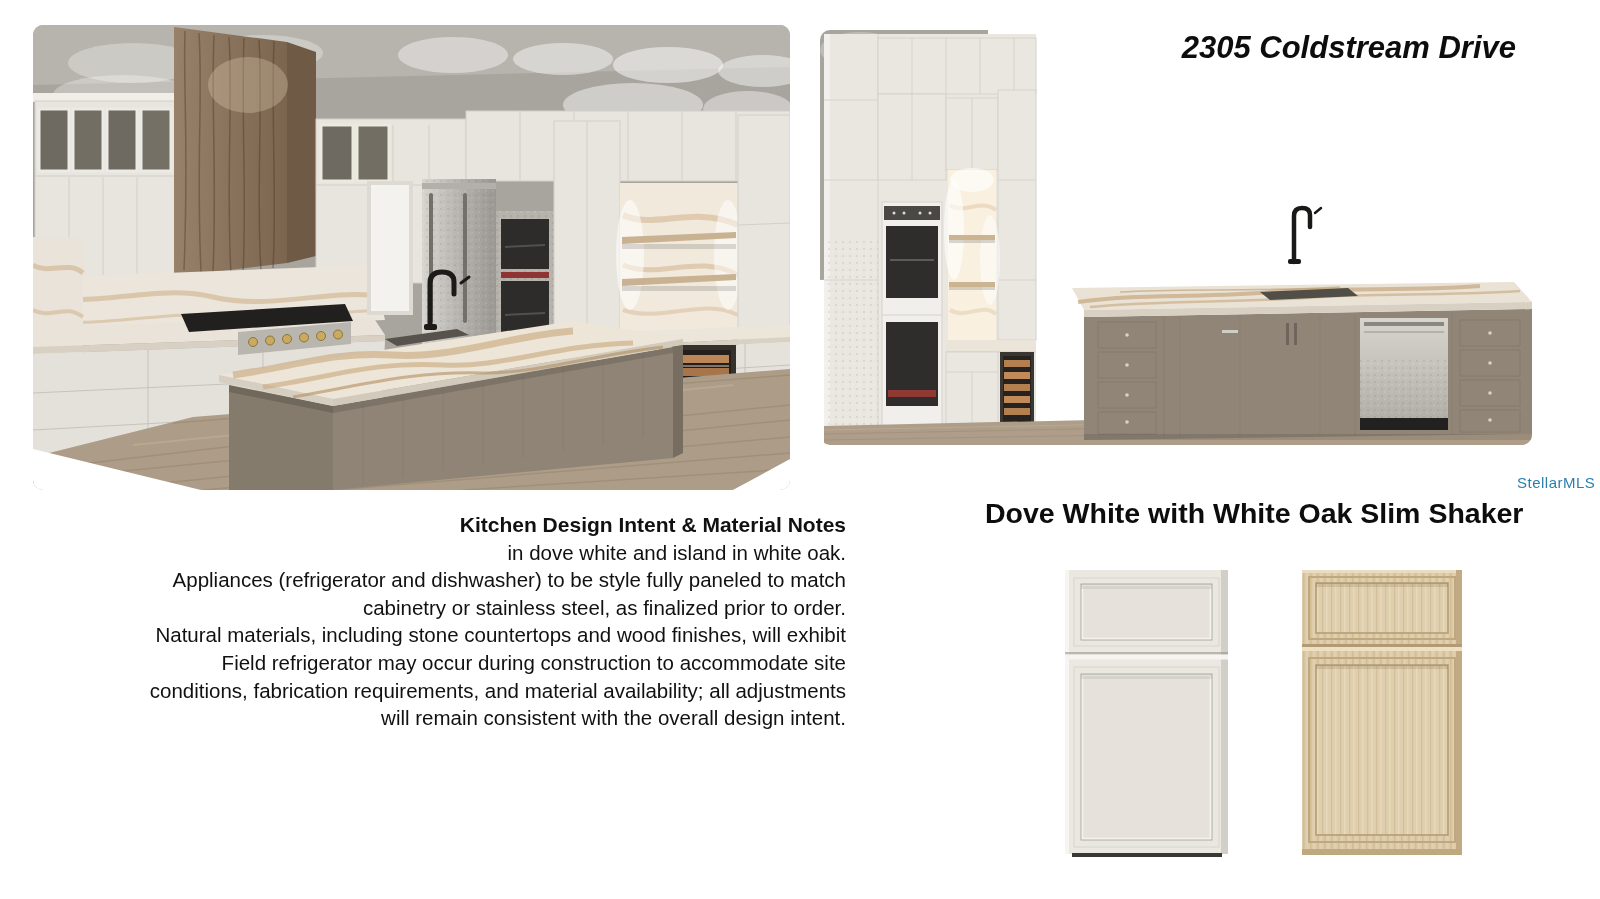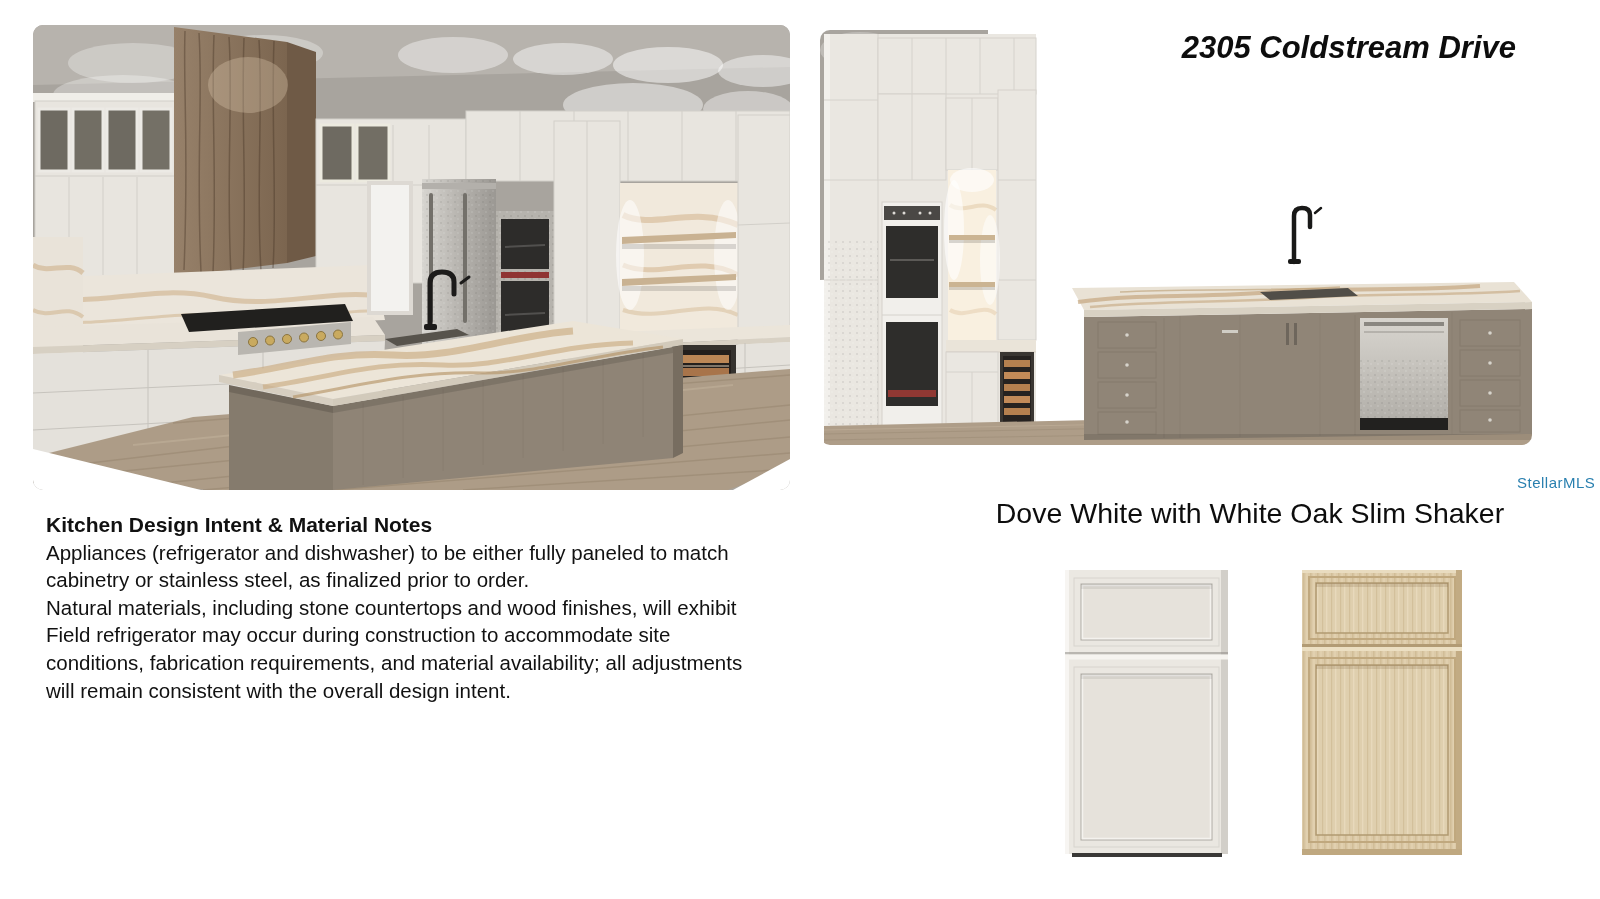--- a/index.html
+++ b/index.html
@@ -12,27 +12,27 @@
   .render-left  { left:33px;  top:25px; width:757px; height:465px; }
   .render-right { left:820px; top:30px; width:712px; height:415px; }
 
   .address-title {
     position:absolute; top:30px; right:84px;
     font-size:31px; font-weight:700; font-style:italic; color:#0d0d0d;
     white-space:nowrap;
   }
 
   .notes { position:absolute; left:46px; top:511px; width:800px;
-           font-size:20.5px; line-height:27.6px; color:#111; }
+           font-size:20.5px; line-height:27.6px; color:#111;text-align:right; }
   .notes .heading { font-weight:700; font-size:21px; }
   .note-line { white-space:nowrap; }
 
   .samples-heading {
     position:absolute; left:985px; top:497px; width:530px; text-align:center;
-    font-size:28.5px; font-weight:400; color:#0d0d0d; white-space:nowrap;
+    font-size:28.5px; font-weight:700; color:#0d0d0d; white-space:nowrap;
   }
 
   .door { position:absolute; }
   .door svg { display:block; width:100%; height:100%; }
   .door-dove { left:1065px; top:570px; width:163px; height:288px; }
   .door-oak  { left:1302px; top:570px; width:160px; height:285px; }
 
   .watermark {
     position:absolute; left:1517px; top:438px; font-size:15px;
     color:#0369a1; opacity:0.85; letter-spacing:0.5px; white-space:nowrap;margin-top:36px;
@@ -421,21 +421,22 @@
       </g>
     </svg>
   </div>
 
   <div class="address-title">2305 Coldstream Drive</div>
 
   <div class="watermark">StellarMLS</div>
 
   <div class="notes">
     <div class="heading">Kitchen Design Intent &amp; Material Notes</div>
-    <div class="note-line">Appliances (refrigerator and dishwasher) to be either fully paneled to match</div>
+    <div class="note-line">in dove white and island in white oak.</div>
+    <div class="note-line">Appliances (refrigerator and dishwasher) to be style fully paneled to match</div>
     <div class="note-line">cabinetry or stainless steel, as finalized prior to order.</div>
     <div class="note-line">Natural materials, including stone countertops and wood finishes, will exhibit</div>
     <div class="note-line">Field refrigerator may occur during construction to accommodate site</div>
     <div class="note-line">conditions, fabrication requirements, and material availability; all adjustments</div>
     <div class="note-line">will remain consistent with the overall design intent.</div>
   </div>
 
   <div class="samples-heading">Dove White with White Oak Slim Shaker</div>
 
   <div class="door door-dove">

